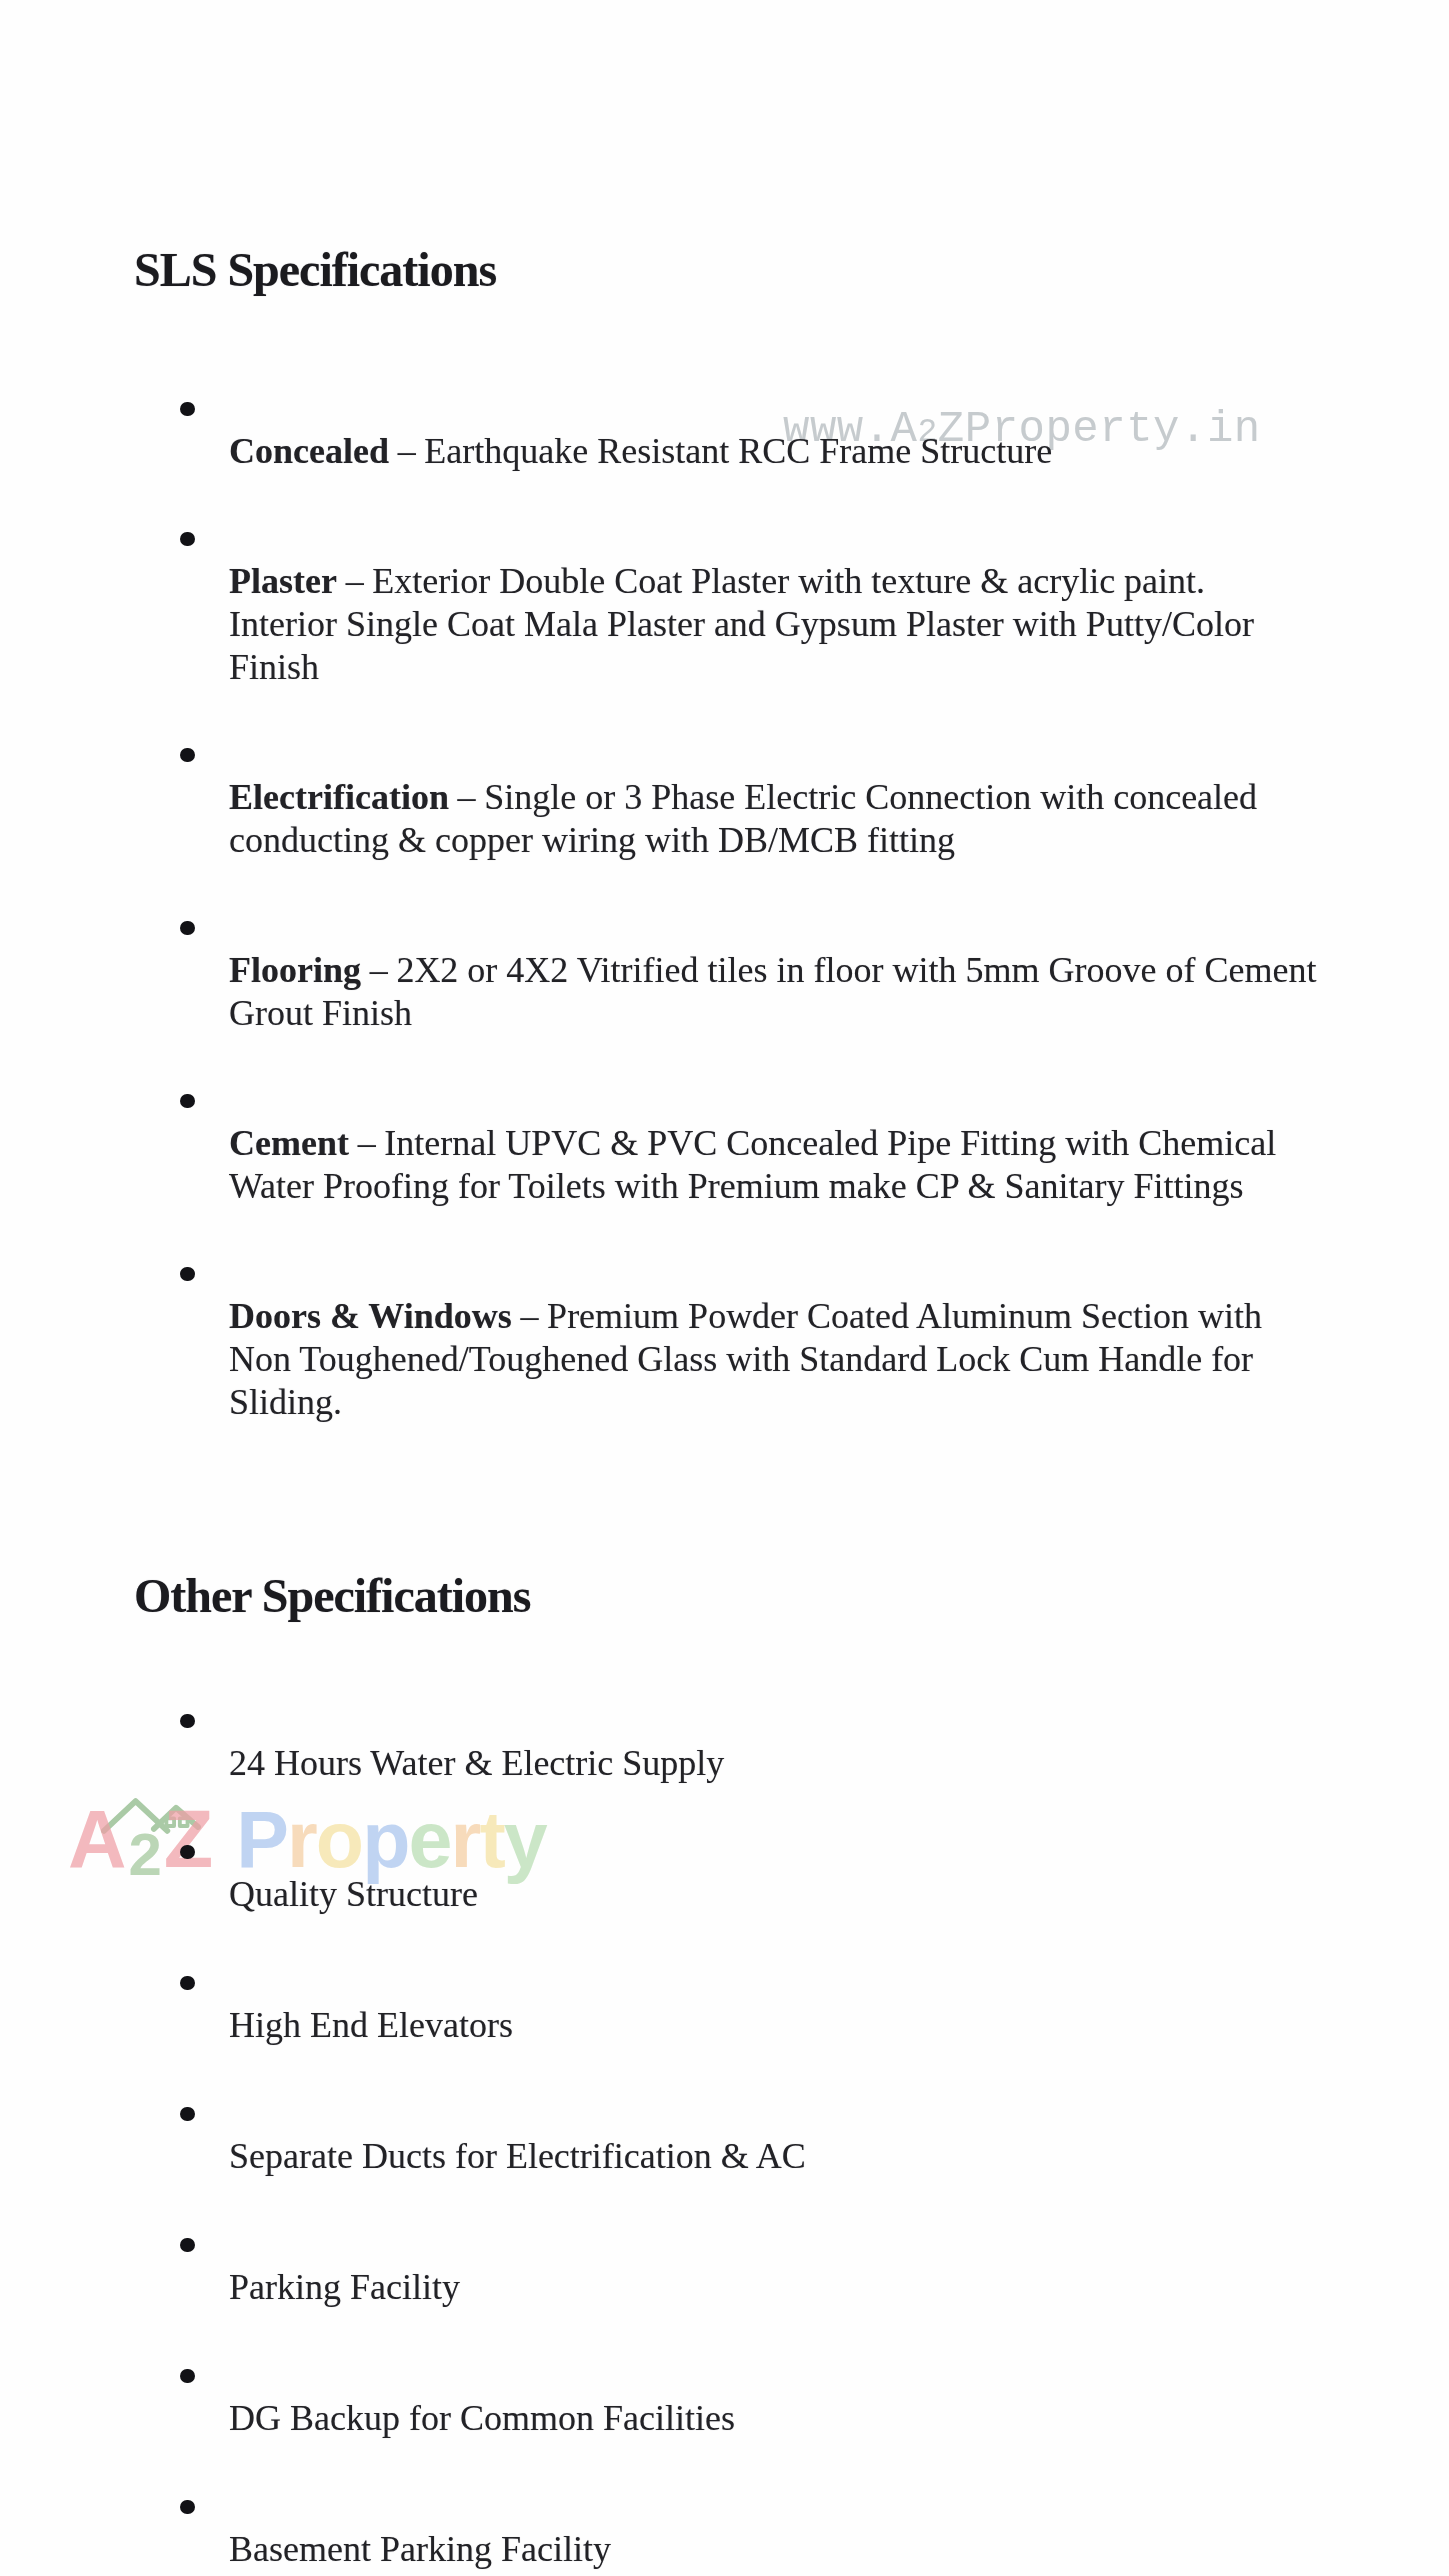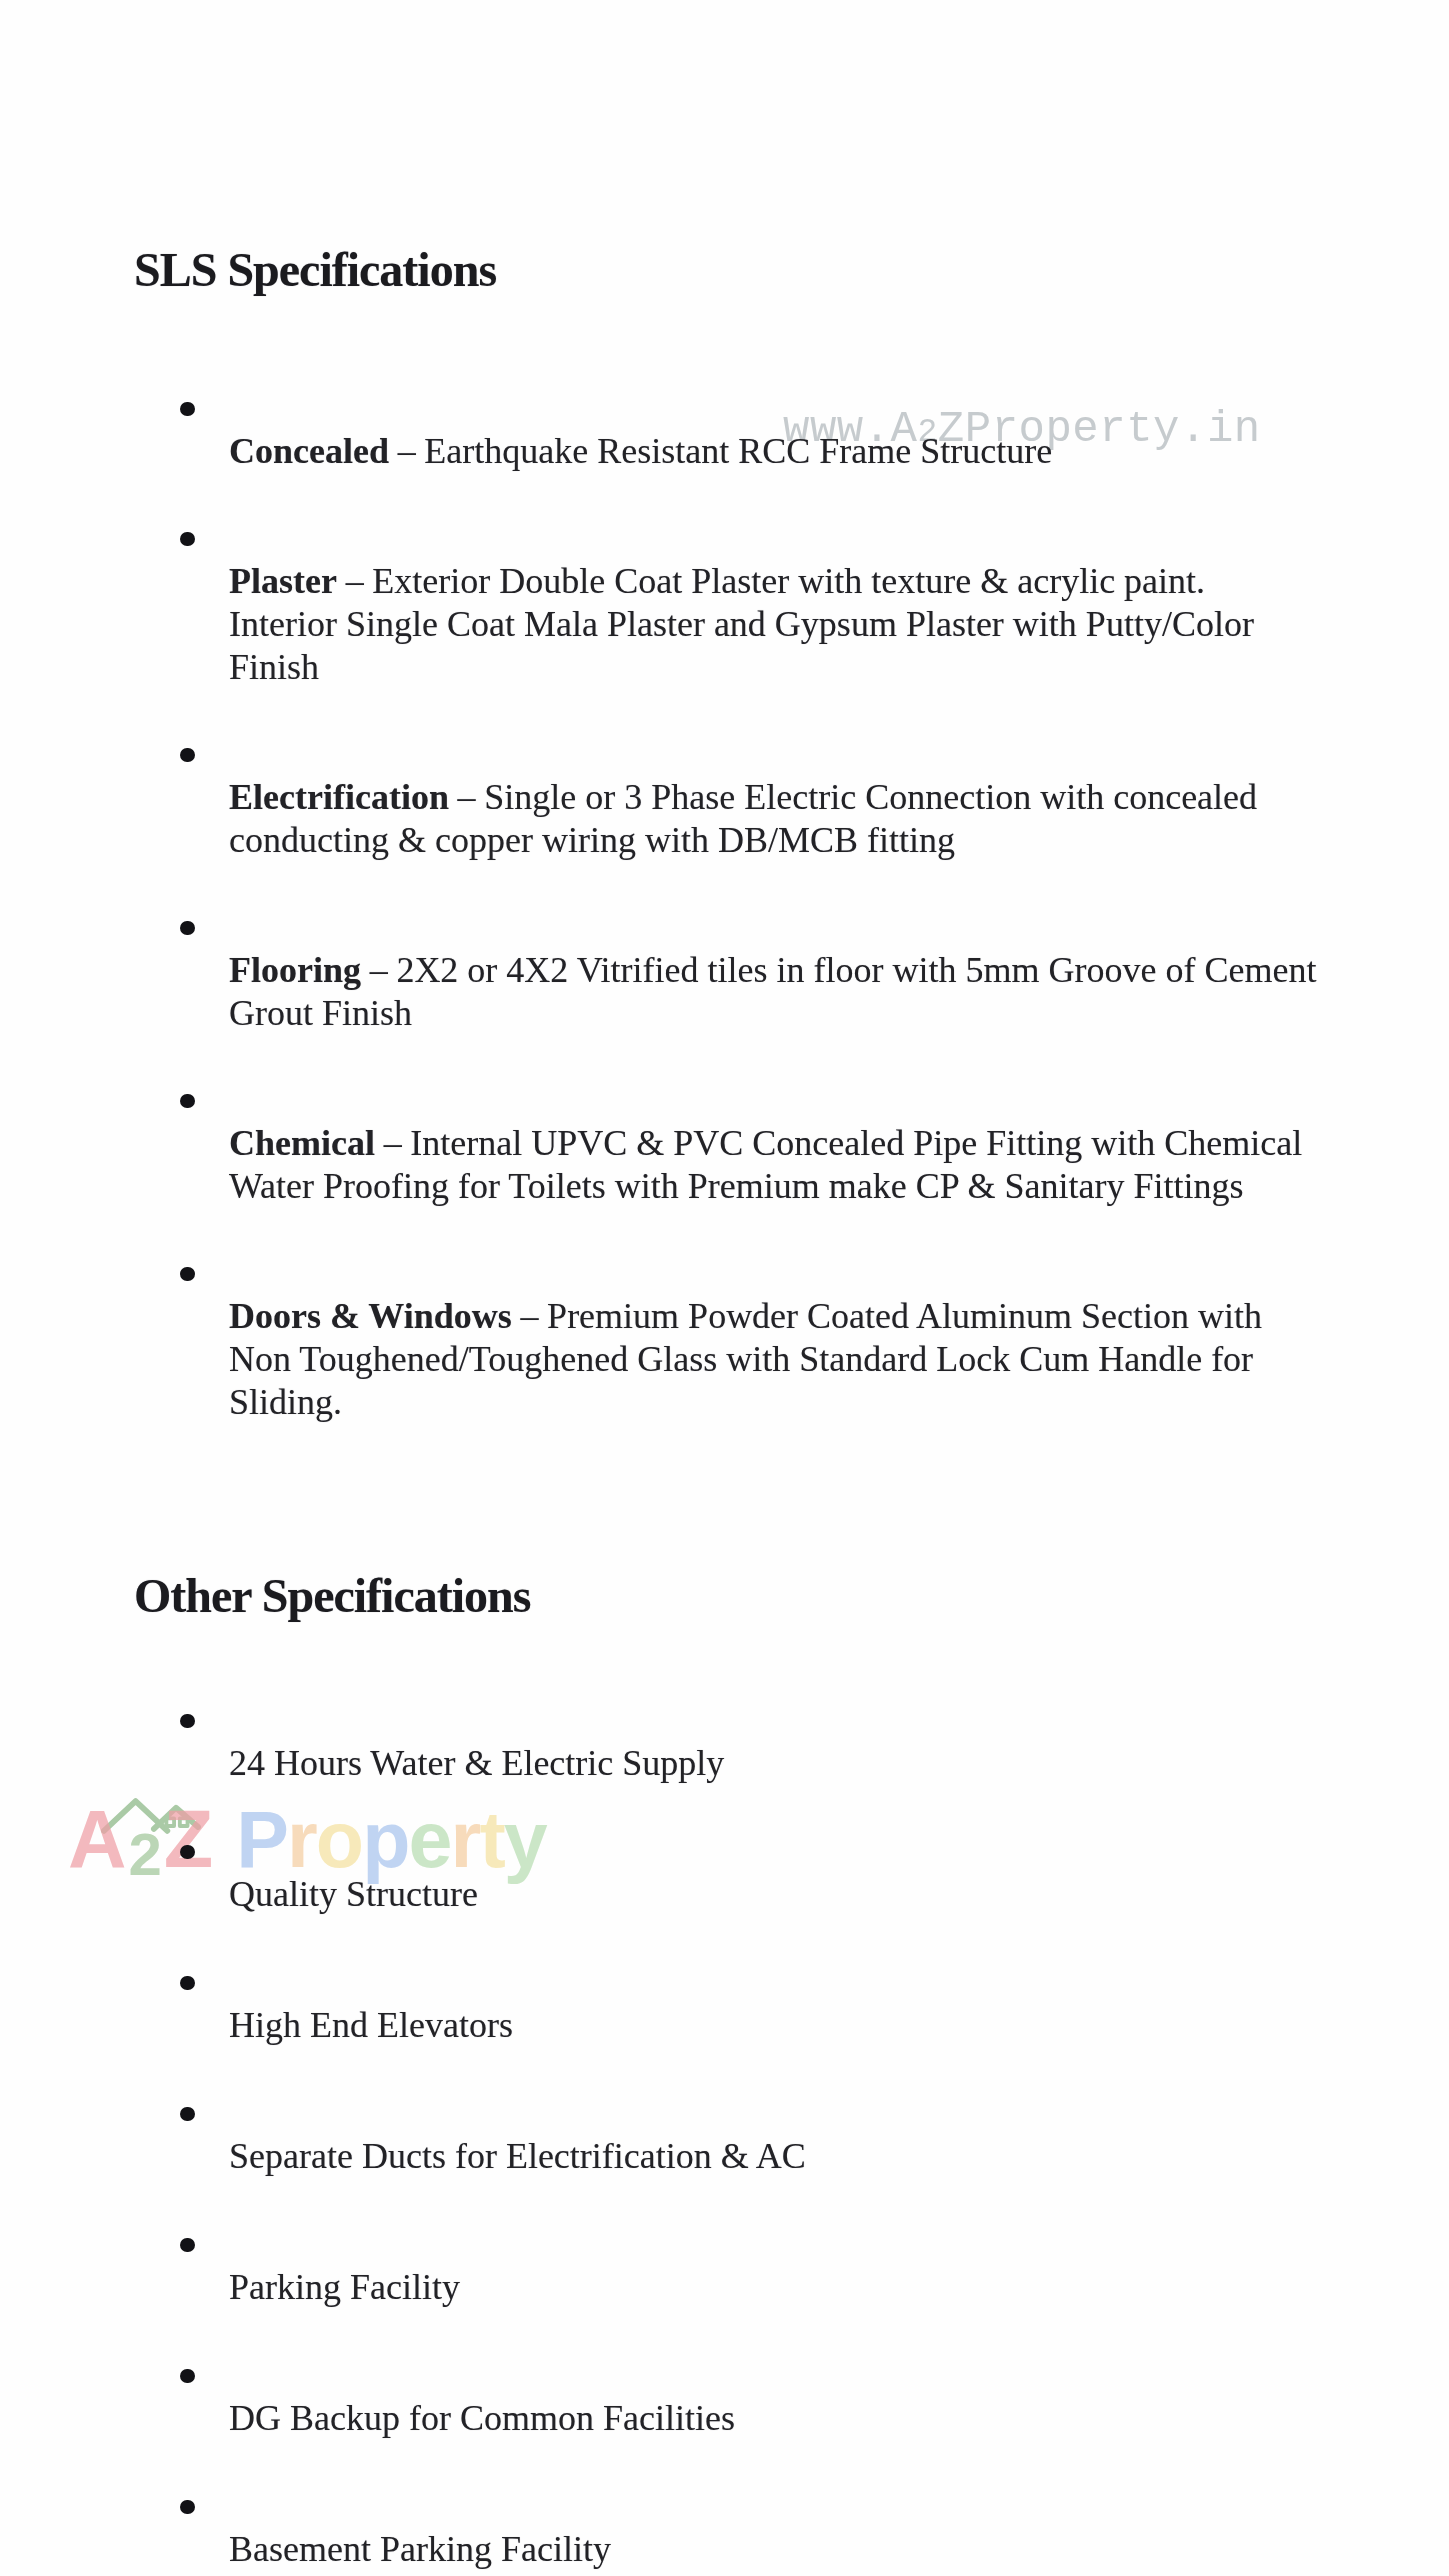--- a/index.html
+++ b/index.html
@@ -130,21 +130,21 @@
     <span class="dot"></span><span class="lead">Electrification</span><span class="sep">–</span><span class="body">Single or 3 Phase Electric Connection with concealed
 conducting &amp; copper wiring with DB/MCB fitting</span>
   </li>
 
   <li>
     <span class="dot"></span><span class="lead">Flooring</span><span class="sep">–</span><span class="body">2X2 or 4X2 Vitrified tiles in floor with 5mm Groove of Cement
 Grout Finish</span>
   </li>
 
   <li>
-    <span class="dot"></span><span class="lead">Chemical</span><span class="sep">–</span><span class="body">Internal UPVC &amp; PVC Concealed Pipe Fitting with Chemical
+    <span class="dot"></span><span class="lead">Cement</span><span class="sep">–</span><span class="body">Internal UPVC &amp; PVC Concealed Pipe Fitting with Chemical
 Water Proofing for Toilets with Premium make CP &amp; Sanitary Fittings</span>
   </li>
 
   <li>
     <span class="dot"></span><span class="lead">Doors &amp; Windows</span><span class="sep">–</span><span class="body">Premium Powder Coated Aluminum Section with
 Non Toughened/Toughened Glass with Standard Lock Cum Handle for
 Sliding.</span>
   </li>
 </ul>
     </section>

